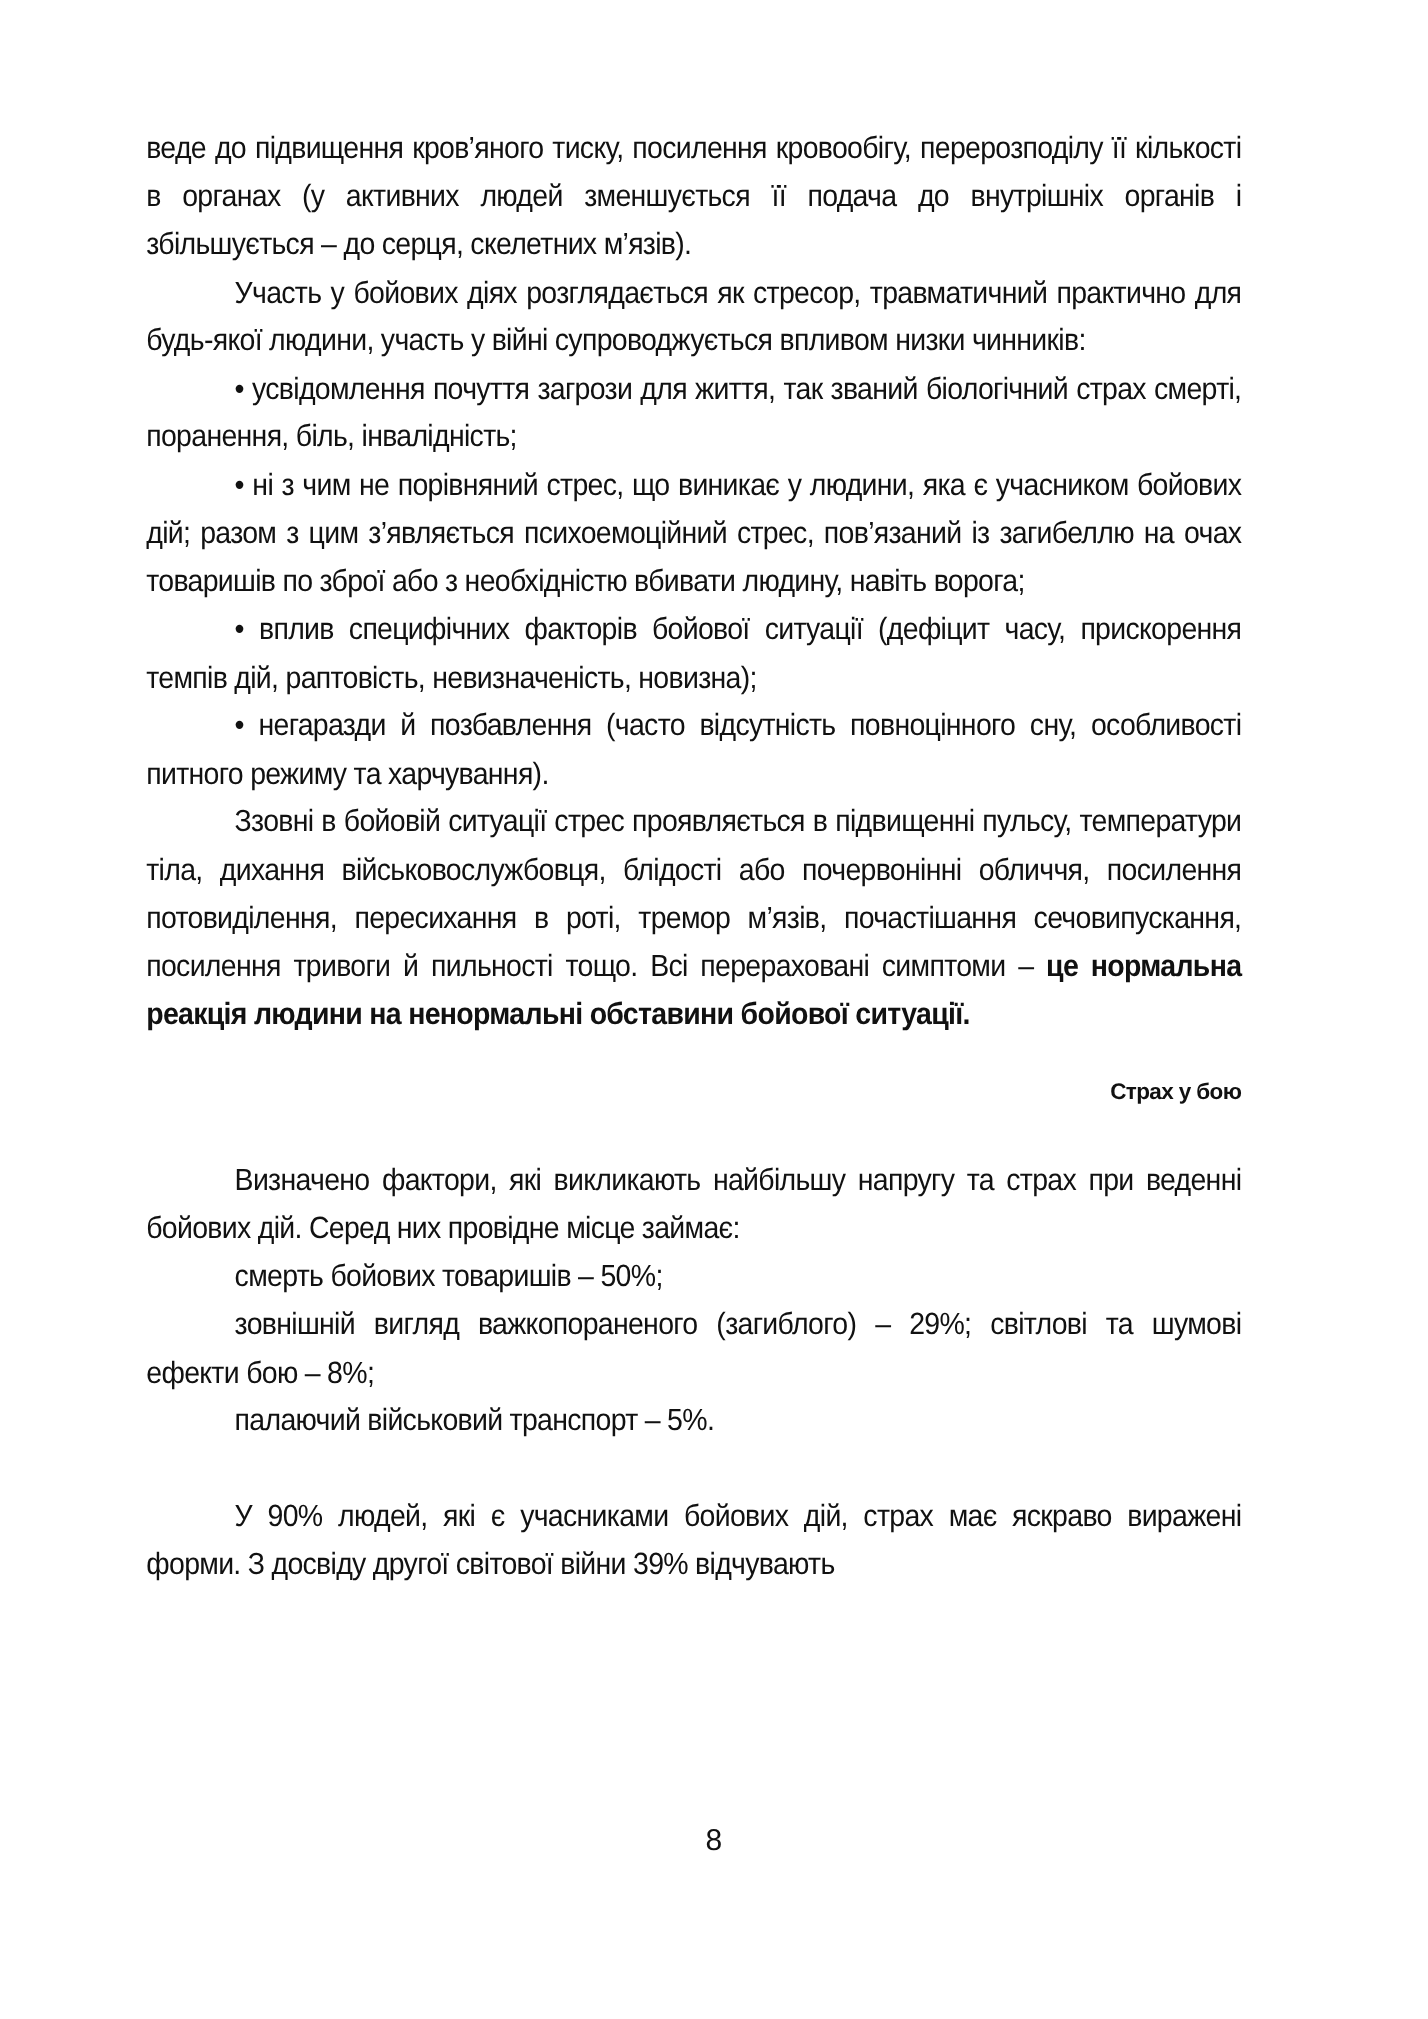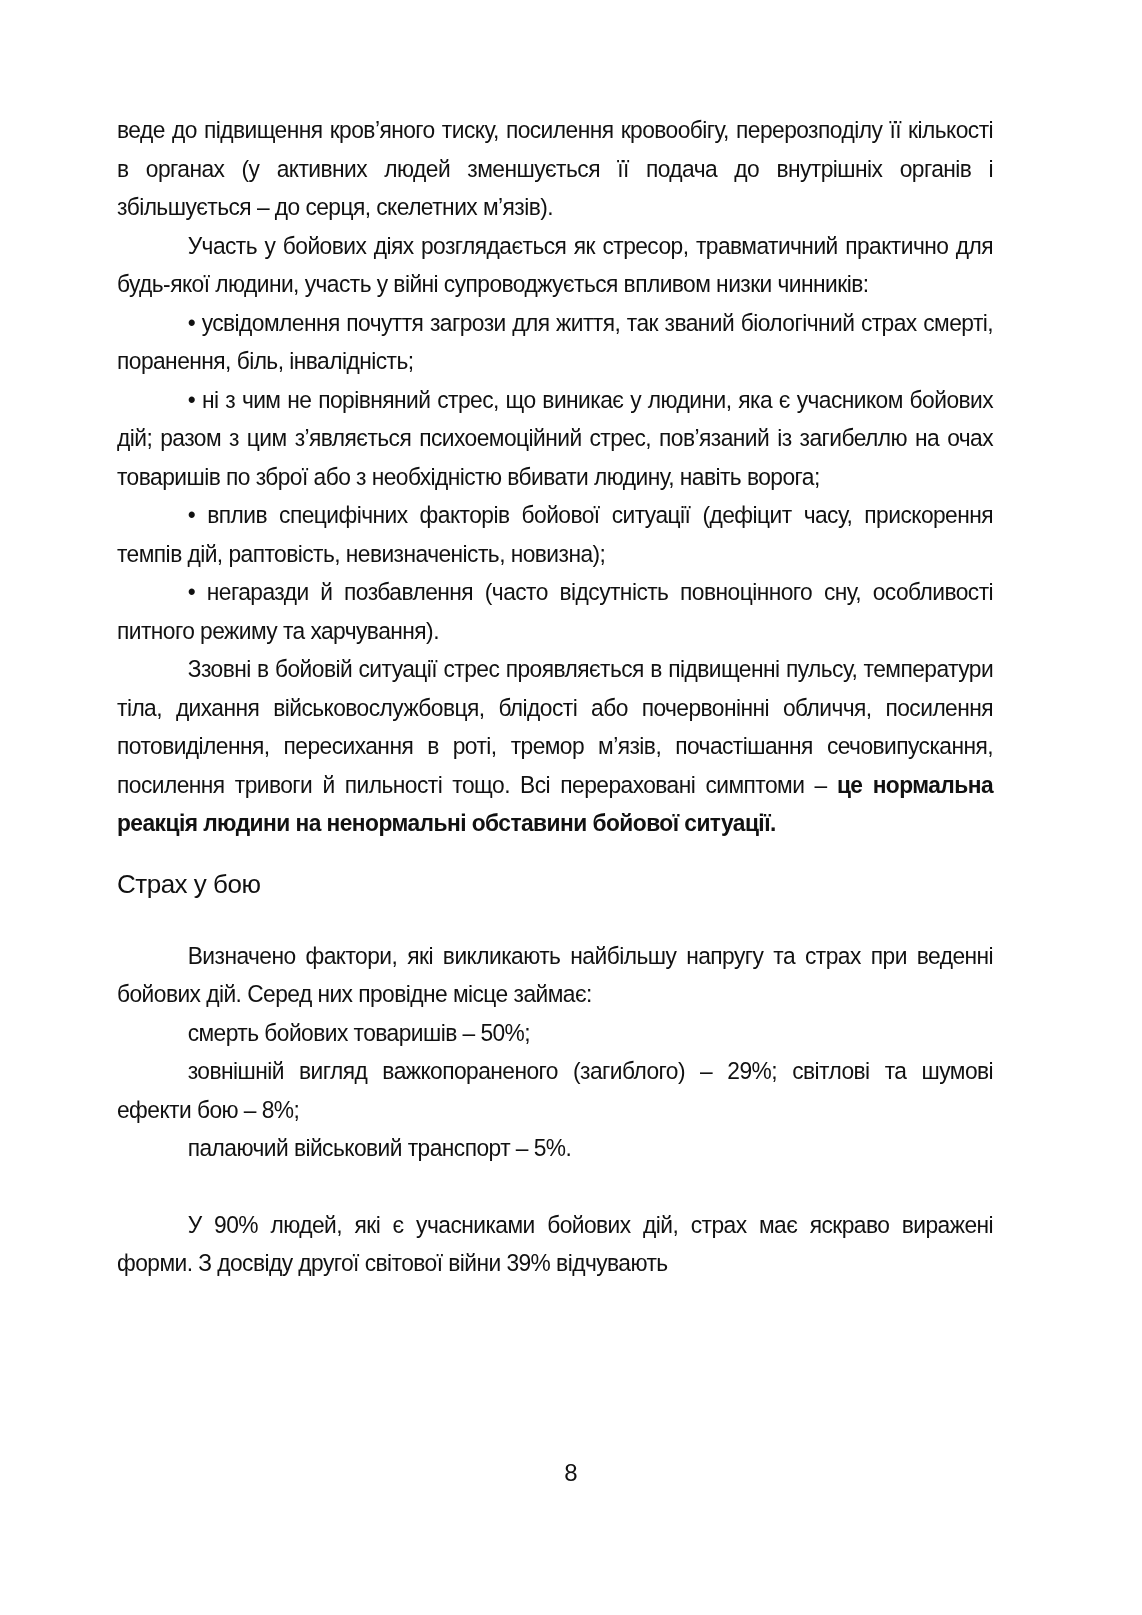--- a/index.html
+++ b/index.html
@@ -11,21 +11,21 @@
       width: 1142px;
       height: 1615px;
       position: relative;
       overflow: hidden;
       color: #111111;
       font-family: "Liberation Sans", "DejaVu Sans", sans-serif;
     }
     .page {
       position: absolute;
       left: 117px;
-      top: 111px;
+      top: 100px;
       width: 876px;
     }
     .p {
       margin: 0;
       font-size: 24.5px;
       line-height: 38.5px;
       text-align: justify;
       letter-spacing: -0.6px;
       word-spacing: 0px;
       transform: scaleX(0.93);
@@ -33,23 +33,23 @@
       width: 942px;
     }
     .indent {
       text-indent: 76px;
     }
     .bold {
       font-weight: bold;
     }
     .heading {
       margin: 0;
-      font-size: 26px;
-      font-weight: normal;
-      text-align: left;
+      font-size: 18px;
+      font-weight: bold;
+      text-align: right;
       line-height: 38px;
       letter-spacing: -0.5px;
       padding-top: 22px;
       padding-bottom: 34px;
     }
     .list-line {
       text-align: left;
       text-indent: 76px;
     }
     .spacer {

